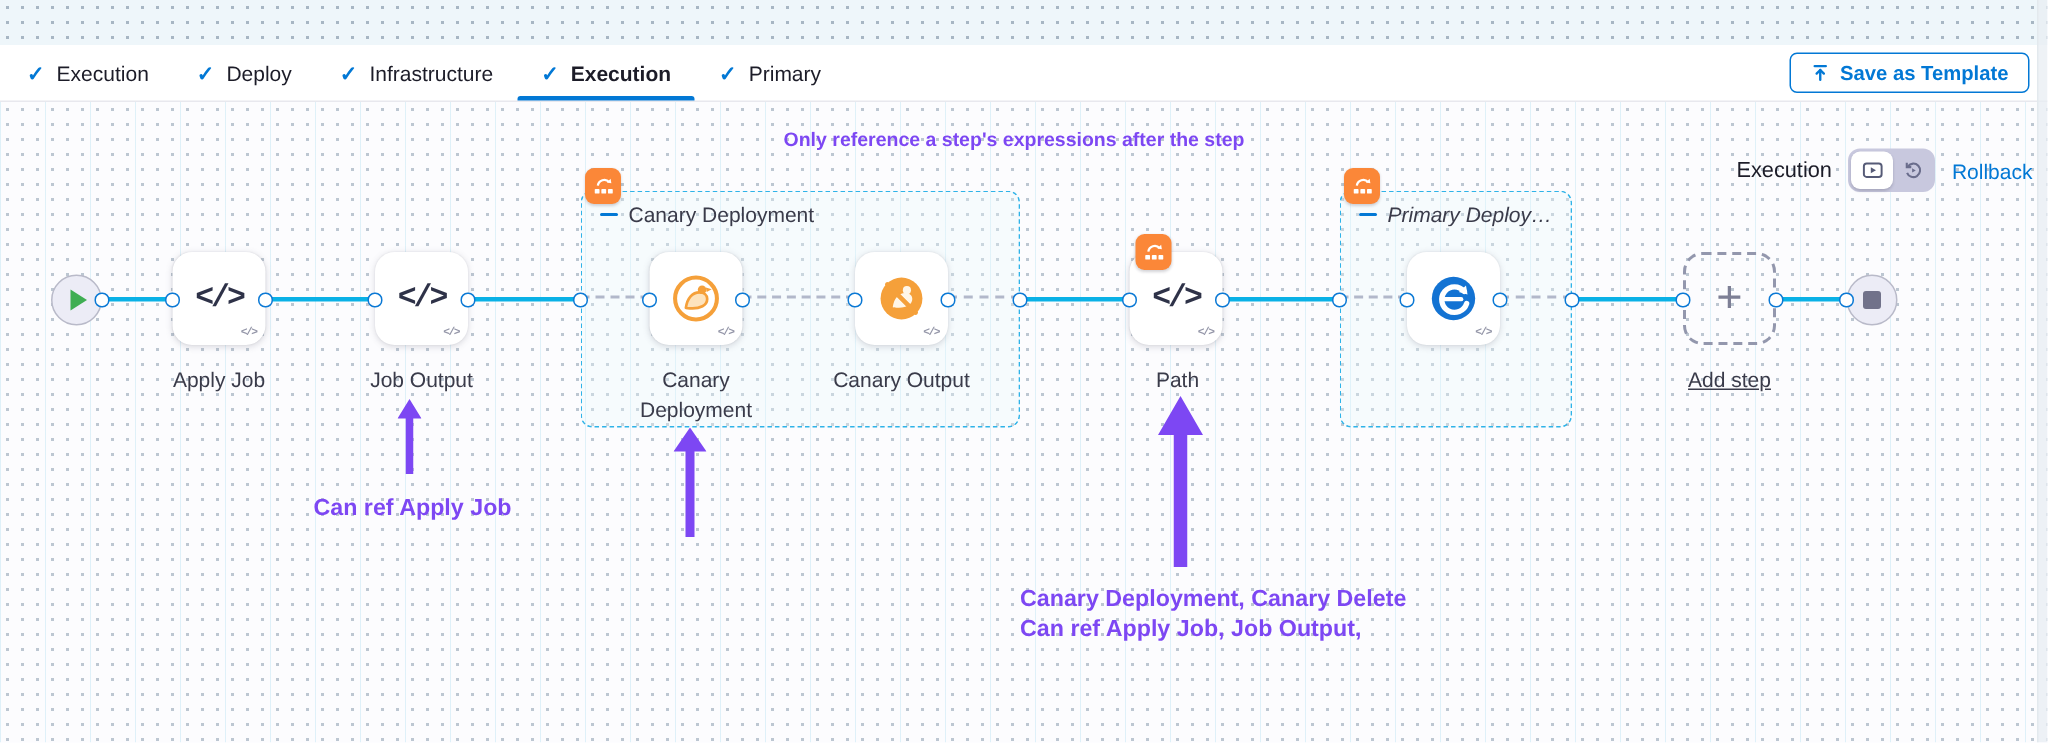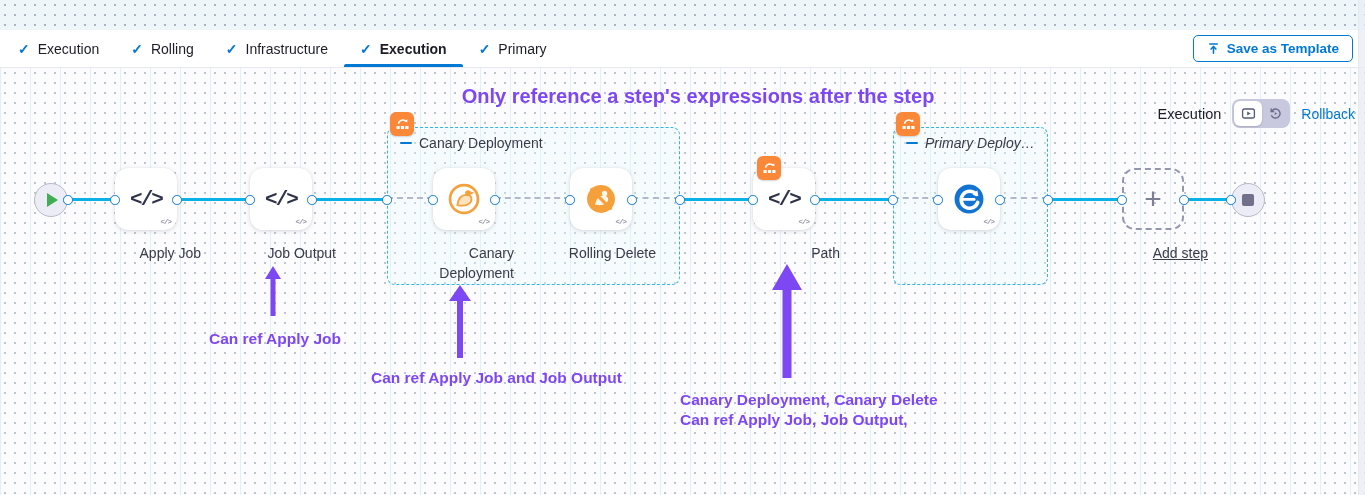--- a/index.html
+++ b/index.html
@@ -46,22 +46,22 @@
       radial-gradient(rgba(125,145,165,0.5) 1px, transparent 1.3px);
     background-size:30px 100%, 10px 10px;
     overflow:hidden;
   }
   .scroll-strip {
     position:absolute; right:0; top:0; width:7px; height:495px;
     background:rgba(232,238,243,0.75); border-left:1px solid #e3e9ee; z-index:60;
   }
 
   .canvas-title {
-    position:absolute; left:698px; top:17px; transform:translateX(-50%);
-    white-space:nowrap; font-size:20px; font-weight:bold; color:#7d47f3;
+    position:absolute; left:676px; top:17px; transform:translateX(-50%);
+    white-space:nowrap; font-size:13px; font-weight:bold; color:#7d47f3;
   }
 
   
   .exec-row {
     position:absolute; right:10px; top:31px; display:flex; align-items:center; gap:11px;
   }
   .exec-label { font-size:14.5px; color:#1c1c28; }
   .toggle {
     width:58px; height:29px; background:#c8c8de; border-radius:8px;
     display:flex; align-items:center; padding:2px; gap:0;
@@ -84,21 +84,21 @@
     background:#fff; border-radius:13px; z-index:3; cursor:pointer;
     box-shadow:0 1px 4px rgba(96,97,112,0.22), 0 0 1px rgba(40,41,61,0.1);
     display:flex; align-items:center; justify-content:center;
   }
   .code-ic { font-family:"Liberation Mono", monospace; font-weight:bold; font-size:21px; letter-spacing:-2px; color:#2e3248; }
   .corner-code {
     position:absolute; right:6px; bottom:4px; font-size:7.5px; color:#9496a8;
     font-family:"Liberation Mono", monospace; font-weight:bold; letter-spacing:-1px;
   }
   .step-label {
-    position:absolute; width:110px; top:175px; text-align:right;
+    position:absolute; width:110px; top:175px; text-align:center;
     font-size:14px; line-height:20px; color:#3a3b4a; z-index:3;
   }
 
   .group-box {
     position:absolute; top:59px; height:158px; border:1.4px dashed #2fb3e8;
     border-radius:8px; background:rgba(232,247,253,0.3); z-index:2; cursor:pointer;
   }
   .group-header { position:absolute; left:12px; top:7px; display:flex; align-items:center; gap:7px; white-space:nowrap; overflow:hidden; }
   .collapse-minus { width:12px; height:2.6px; background:#0278d5; border-radius:1px; cursor:pointer; flex:0 0 auto; }
   .group-name { font-size:14px; color:#3a3b4a; }
@@ -133,21 +133,21 @@
 
 <div class="top-strip"></div>
 
 <div class="tabbar">
   <div class="tab">
     <span class="check">✓</span>
     <span>Execution</span>
   </div>
   <div class="tab">
     <span class="check">✓</span>
-    <span>Rolling</span>
+    <span>Deploy</span>
   </div>
   <div class="tab">
     <span class="check">✓</span>
     <span>Infrastructure</span>
   </div>
   <div class="tab active">
     <span class="check">✓</span>
     <span>Execution</span>
   </div>
   <div class="tab">
@@ -282,36 +282,35 @@
           <rect x="11" y="9.6" width="3.4" height="3.2" rx="0.6"></rect>
         </g>
       <path d="M3.8 7.2a4.6 4.6 0 0 1 8-2.5" fill="none" stroke="#fff" stroke-width="1.6"></path>
       <path d="M12.9 2.3l.5 3.2-3.2-.6z" fill="#fff"></path>
     </svg>
   </div>
 
   <div class="step-label" style="left:91px;">Apply Job</div>
   <div class="step-label" style="left:226px;">Job Output</div>
   <div class="step-label" style="left:414px; width:100px;">Canary Deployment</div>
-  <div class="step-label" style="left:546px;">Rolling Delete</div>
+  <div class="step-label" style="left:546px;">Canary Output</div>
   <div class="step-label" style="left:730px;">Path</div>
   <div class="step-label" style="left:1098px;text-decoration:underline;">Add step</div>
 
   <svg class="arrow-svg" style="left:265px; top:198px;" width="16" height="50">
     <polygon points="8,0 0,13 5.5,13 5.5,50 10.5,50 10.5,13 16,13" fill="#7d47f3"></polygon>
   </svg>
   <svg class="arrow-svg" style="left:449px; top:217px;" width="22" height="73">
     <polygon points="11,0 0,16 8,16 8,73 14,73 14,16 22,16" fill="#7d47f3"></polygon>
   </svg>
   <svg class="arrow-svg" style="left:772px; top:196px;" width="30" height="114">
     <polygon points="15,0 0,26 10.5,26 10.5,114 19.5,114 19.5,26 30,26" fill="#7d47f3"></polygon>
   </svg>
 
   <div class="ann purple" style="left:155px; top:261px; width:240px; text-align:center;">Can ref Apply Job</div>
-  <div class="ann purple" style="left:371px; top:300px; white-space:nowrap;">Can ref Apply Job and Job Output</div>
   <div class="ann purple" style="left:680px; top:322px;">
     <div>Canary Deployment, Canary Delete</div>
     <div>Can ref Apply Job, Job Output,</div>
   </div>
 
 <div class="line-solid" style="left: 68px; width: 47px;"></div>
     <div class="line-solid" style="left: 177px; width: 73px;"></div>
     <div class="line-solid" style="left: 312px; width: 75px;"></div>
     <div class="line-solid" style="left: 680px; width: 73px;"></div>
     <div class="line-solid" style="left: 815px; width: 78px;"></div>

